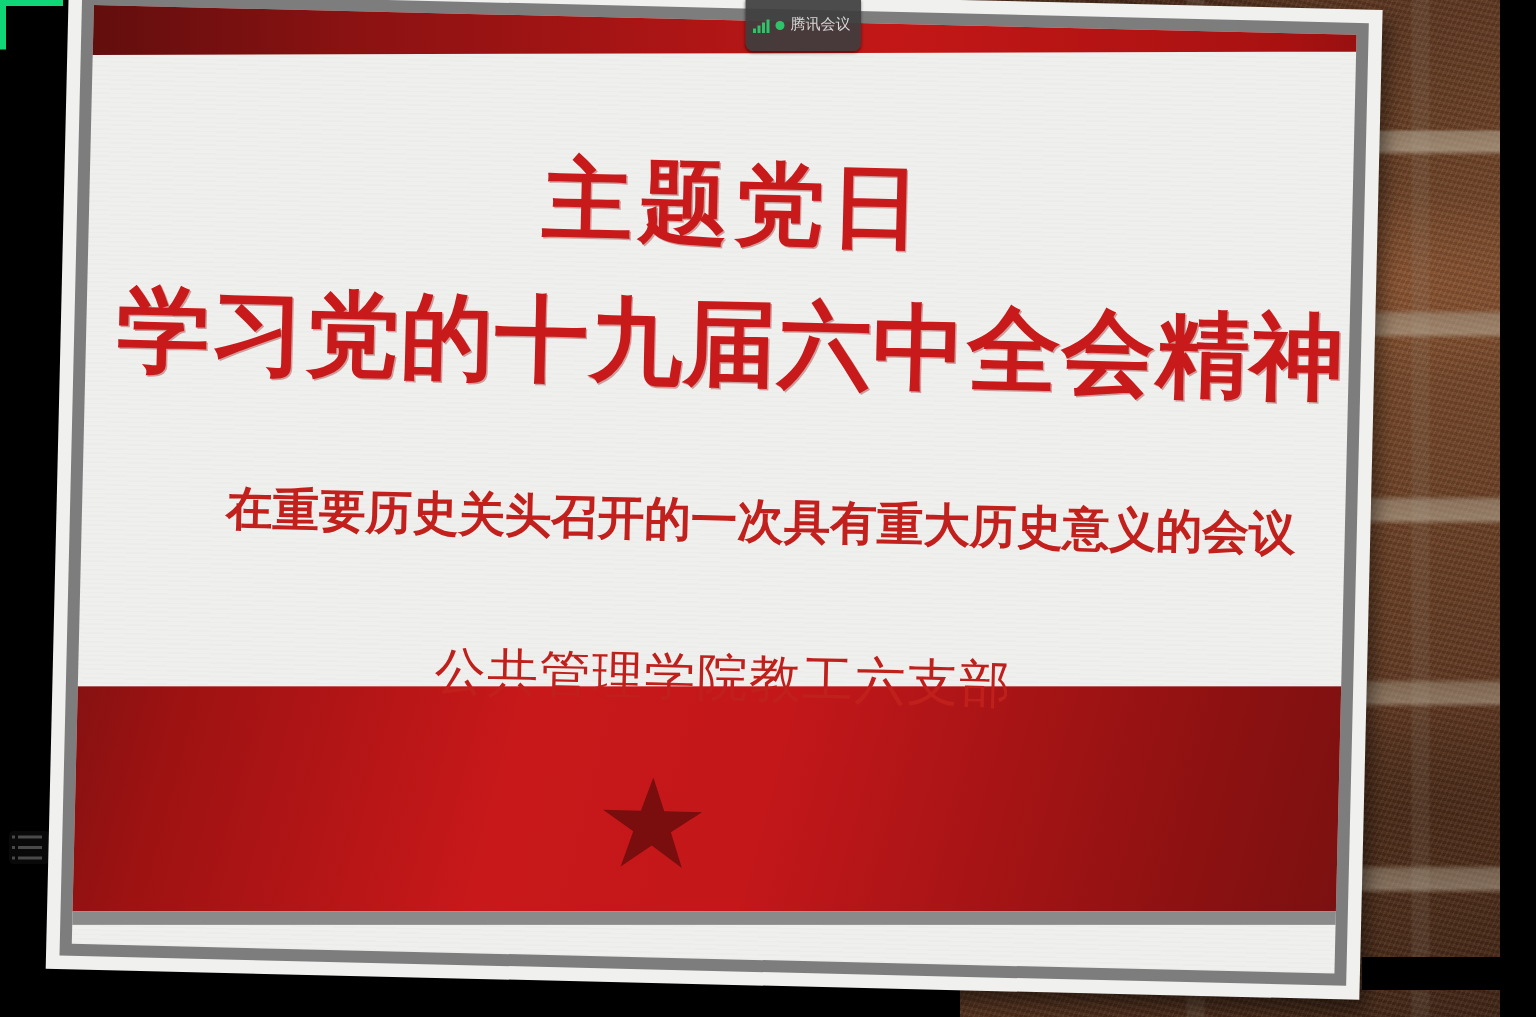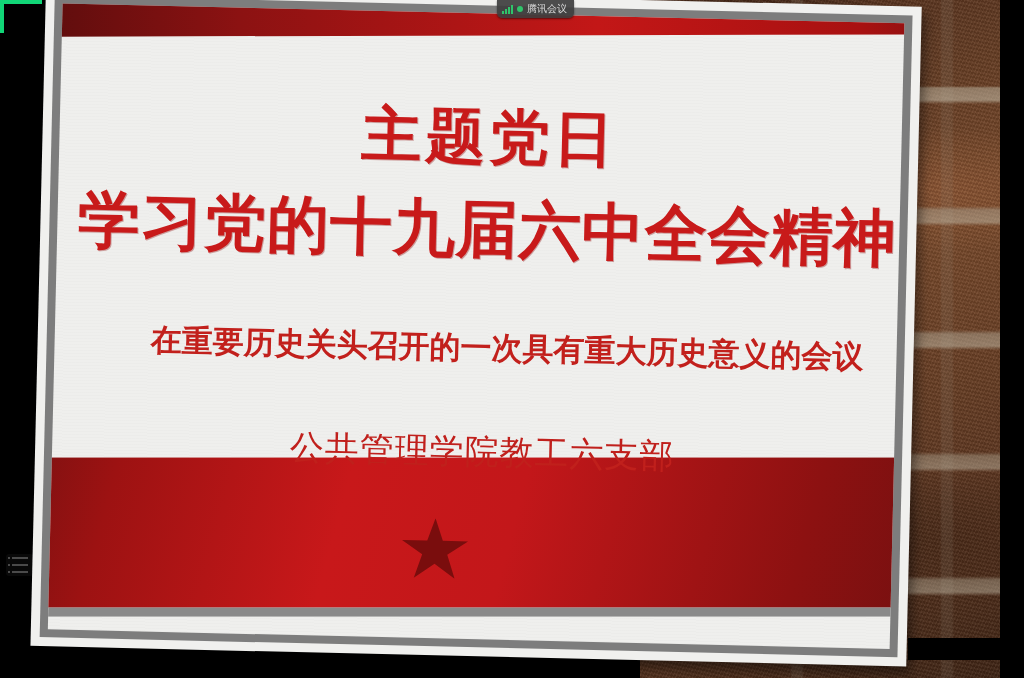--- a/index.html
+++ b/index.html
@@ -228,21 +228,21 @@
     border-left: 4px solid #11d677;
     border-top: 4px solid #11d677;
     box-sizing: border-box;
   }
 
   
   .meeting-badge {
     position: absolute;
     left: 497px;
     top: 0px;
-    height: 18px;
+    height: 34px;
     padding: 0 7px 0 5px;
     display: flex;
     align-items: center;
     gap: 4px;
     background: rgba(62,62,62,0.92);
     border-radius: 0 0 5px 5px;
     box-shadow: 0 1px 2px rgba(0,0,0,0.5);
   }
   .signal-bars {
     display: flex;

